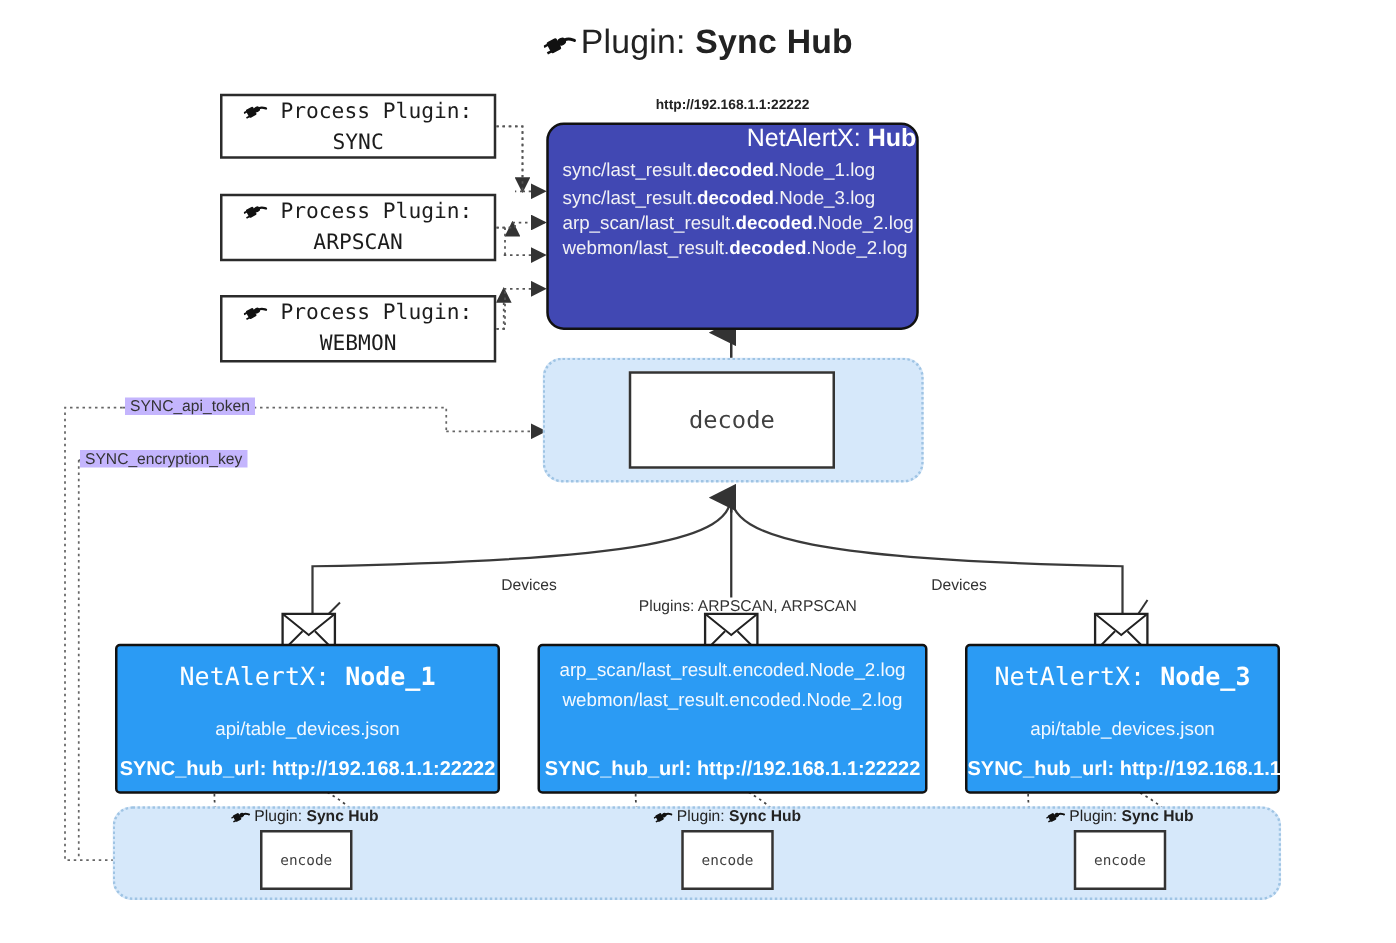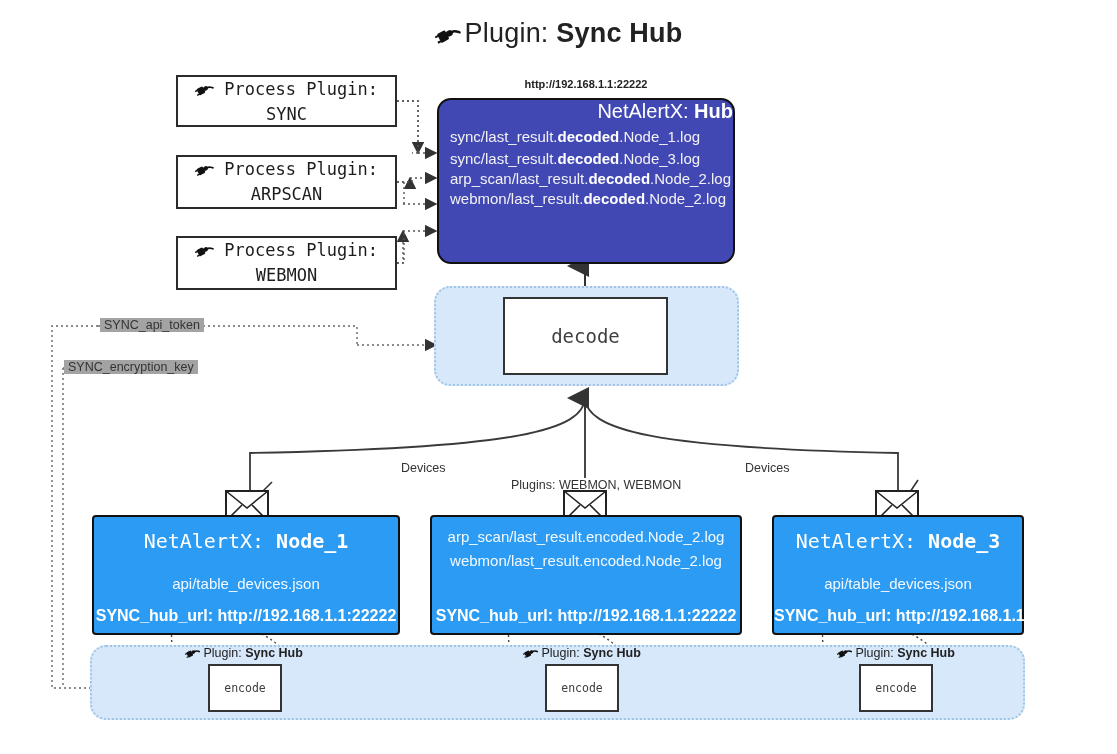--- a/index.html
+++ b/index.html
@@ -38,21 +38,21 @@
         display:flex;align-items:center;justify-content:center;
         font-family:"DejaVu Sans Mono","Liberation Mono",monospace;color:#404040;}
 
   
   .node{position:absolute;background:#2b9bf4;border:2.5px solid #111;border-radius:4px;box-sizing:border-box;color:#fff;}
   .node .ntitle{font-family:"DejaVu Sans Mono","Liberation Mono",monospace;font-size:20px;text-align:center;margin-top:12px;white-space:nowrap;}
   .node .ntitle b{font-weight:bold;}
   .node .nline{font-size:15px;text-align:center;color:#f4f9ff;white-space:nowrap;}
   .node .nurl{position:absolute;left:0;right:0;bottom:8px;text-align:center;font-size:16px;font-weight:bold;color:#fff;white-space:nowrap;}
 
-  .wirelabel{position:absolute;font-size:12.5px;color:#333;background:#a3a3a3;padding:0 4px;white-space:nowrap;}
+  .wirelabel{position:absolute;font-size:12.5px;color:#333;background:#c4b5fd;padding:0 4px;white-space:nowrap;}
   .edgelabel{position:absolute;font-size:12.5px;color:#333;white-space:nowrap;margin-top:16px;}
   .pluglabel{position:absolute;font-size:12.5px;color:#222;white-space:nowrap;}
   .pluglabel b{font-weight:bold;}
   .envelope{position:absolute;}
 </style>
 </head>
 <body>
 
 <div id="stage">
 
@@ -210,21 +210,21 @@
 
   <div class="bluebox" style="left:434px;top:286px;width:305px;height:100px;"></div>
   <div class="wbox" style="left:503px;top:297px;width:165px;height:78px;font-size:19px;">
     <span>decode</span>
   </div>
 
   <div class="wirelabel" style="left:100px;top:318px;">SYNC_api_token</div>
   <div class="wirelabel" style="left:64px;top:360px;">SYNC_encryption_key</div>
 
   <div class="edgelabel" style="left:396px;top:445px;background:#fff;padding:0 5px;">Devices</div>
-  <div class="edgelabel" style="left:506px;top:462px;background:#fff;padding:0 5px;">Plugins: WEBMON, WEBMON</div>
+  <div class="edgelabel" style="left:506px;top:462px;background:#fff;padding:0 5px;">Plugins: ARPSCAN, ARPSCAN</div>
   <div class="edgelabel" style="left:740px;top:445px;background:#fff;padding:0 5px;">Devices</div>
 
   <div class="envelope" style="left:225px;top:490px;">
     <svg width="44" height="32" viewBox="0 0 44 32">
       <rect x="1" y="1" width="42" height="30" fill="#fff" stroke="#222" stroke-width="2"></rect>
       <path d="M1,1 L22,18 L43,1" fill="none" stroke="#222" stroke-width="1.6"></path>
       <path d="M1,31 L17,15 M43,31 L27,15" fill="none" stroke="#222" stroke-width="1.6"></path>
     </svg>
   </div>
   <div class="envelope" style="left:563px;top:490px;">

